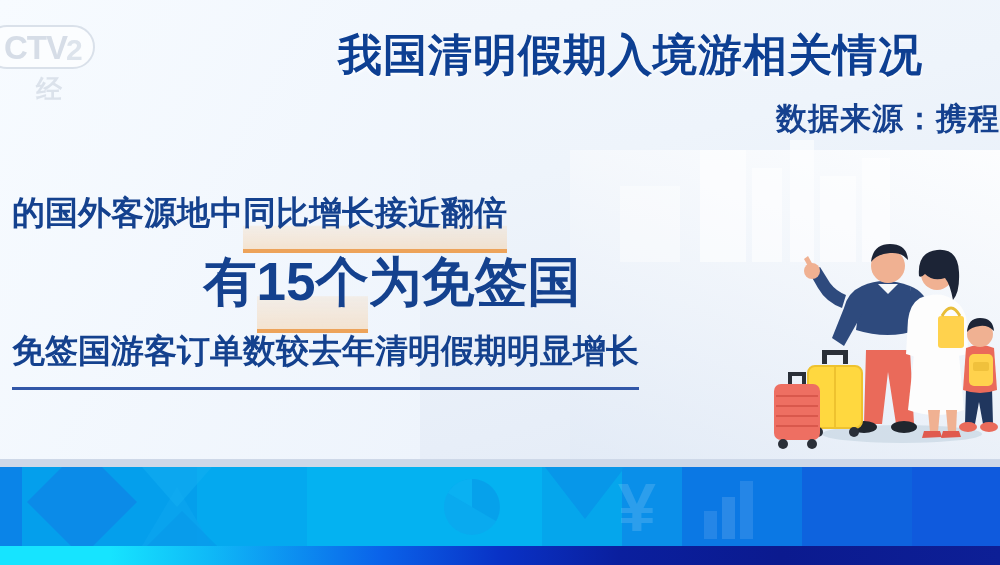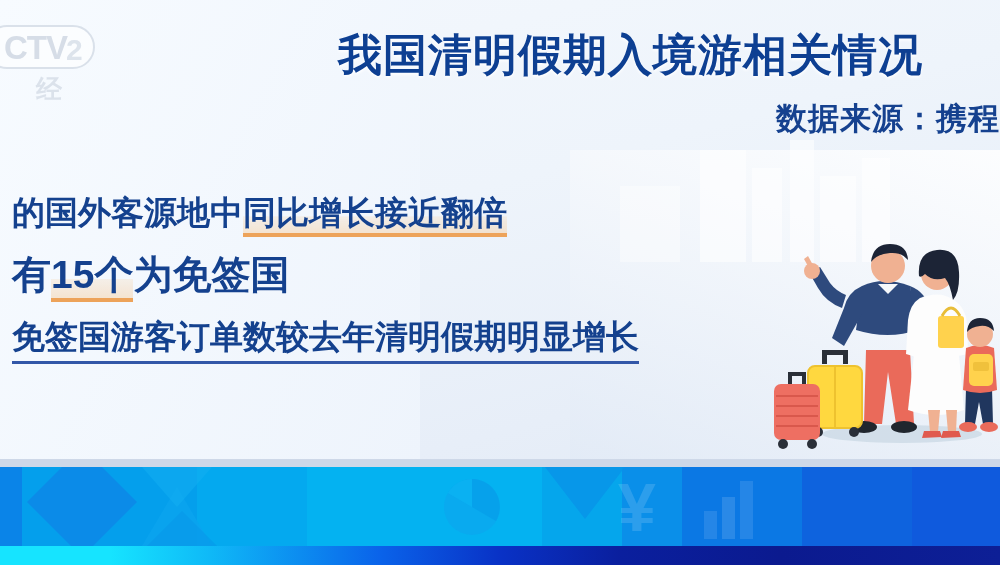--- a/index.html
+++ b/index.html
@@ -85,31 +85,31 @@
     width: 760px;
   }
   .line {
     white-space: nowrap;
     font-weight: bold;
     color: #14418e;
     line-height: 1.0;
   }
   .line.l1 { font-size: 33px; margin-bottom: 26px; }
   .line.l2 { font-size: 33px; margin-bottom: 28px; }
-  .line.l3 { font-size: 39px; margin-bottom: 26px; }
+  .line.l3 { font-size: 53px; margin-bottom: 26px; text-align: center; }
   .line.l4 { font-size: 33px; }
 
   .mark-orange {
     background: linear-gradient(to top, rgba(247,201,148,.42) 0%, rgba(247,201,148,.20) 42%, rgba(255,255,255,0) 43%);
     border-bottom: 4px solid #eda35a;
-    padding-bottom: 2px;
+    padding-bottom: 18px;
   }
   .mark-blue {
     border-bottom: 3px solid #3257a8;
-    padding-bottom: 6px;
+    padding-bottom: 18px;
     text-align: right;
   }
 
   
   .illo {
     position: absolute;
     right: 0;
     top: 238px;
     width: 230px;
     height: 232px;

